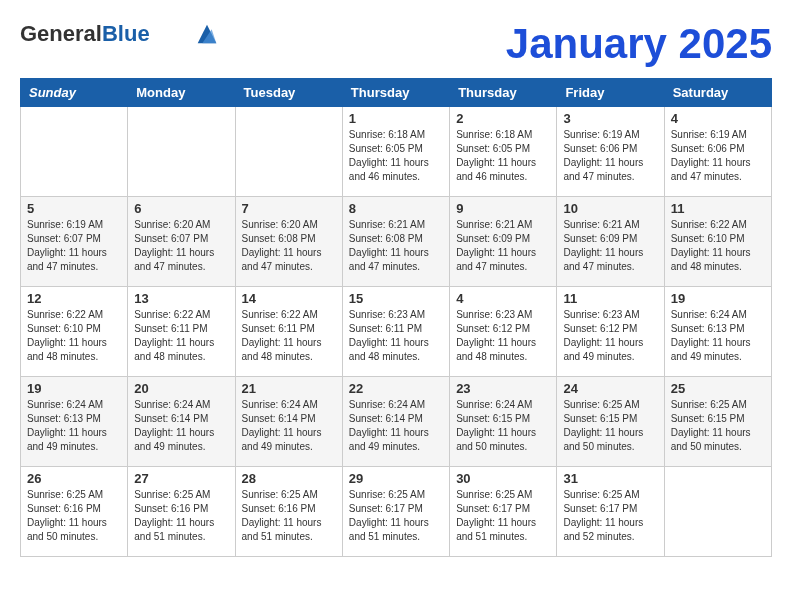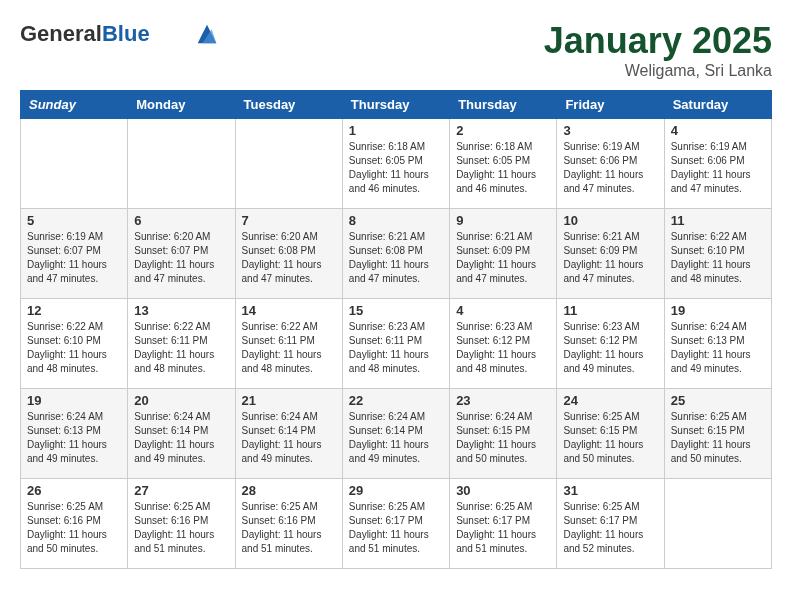--- a/index.html
+++ b/index.html
@@ -29,23 +29,23 @@
     .logo-blue { color: #1a5fa8; }
     .logo-icon {
       width: 28px;
       height: 28px;
       margin-left: 2px;
     }
     .title-area {
       text-align: right;
     }
     .month-title {
-      font-size: 36px;
+      font-size: 42px;
       font-weight: bold;
-      color: #14532d;
+      color: #1d4ed8;
     }
     .location {
       font-size: 16px;
       color: #555;
     }
     table {
       width: 100%;
       border-collapse: collapse;
     }
     th {
@@ -91,21 +91,20 @@
     <span class="logo-text">
       <span class="logo-general">General</span><span class="logo-blue">Blue</span>
     </span>
     <svg class="logo-icon" viewBox="0 0 30 30">
       <polygon points="5,25 15,5 25,25" fill="#1a5fa8"></polygon>
       <polygon points="10,25 20,10 25,25" fill="#4a90d9" opacity="0.7"></polygon>
     </svg>
   </div>
   <div class="title-area">
     <div class="month-title">January 2025</div>
-    <div class="location">Weligama, Sri Lanka</div>
   </div>
 </div>
 
 <table>
   <thead>
     <tr>
     <th>Sunday</th>
         <th>Monday</th>
         <th>Tuesday</th>
         <th>Thursday</th>

